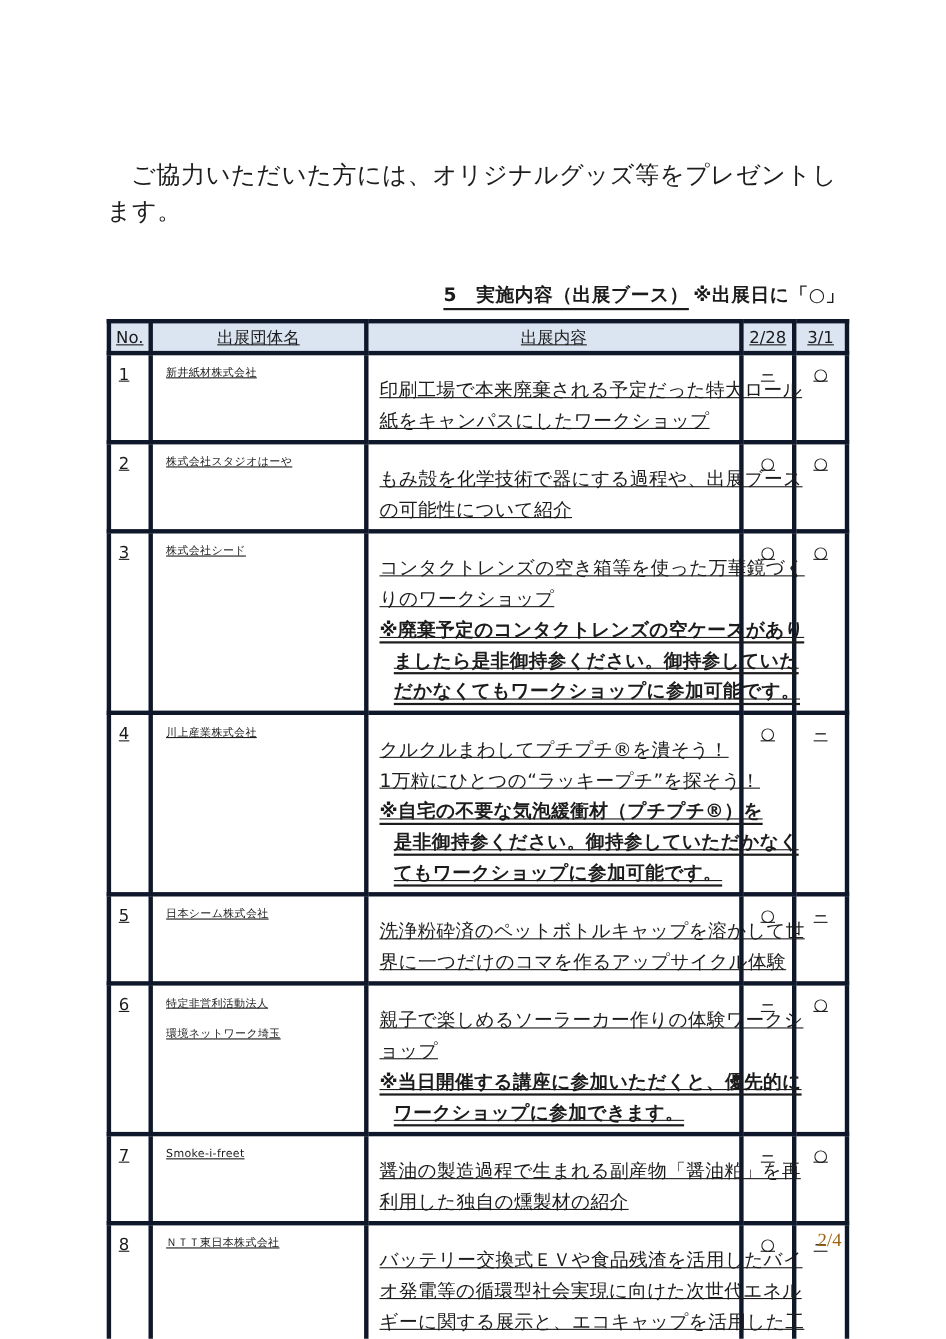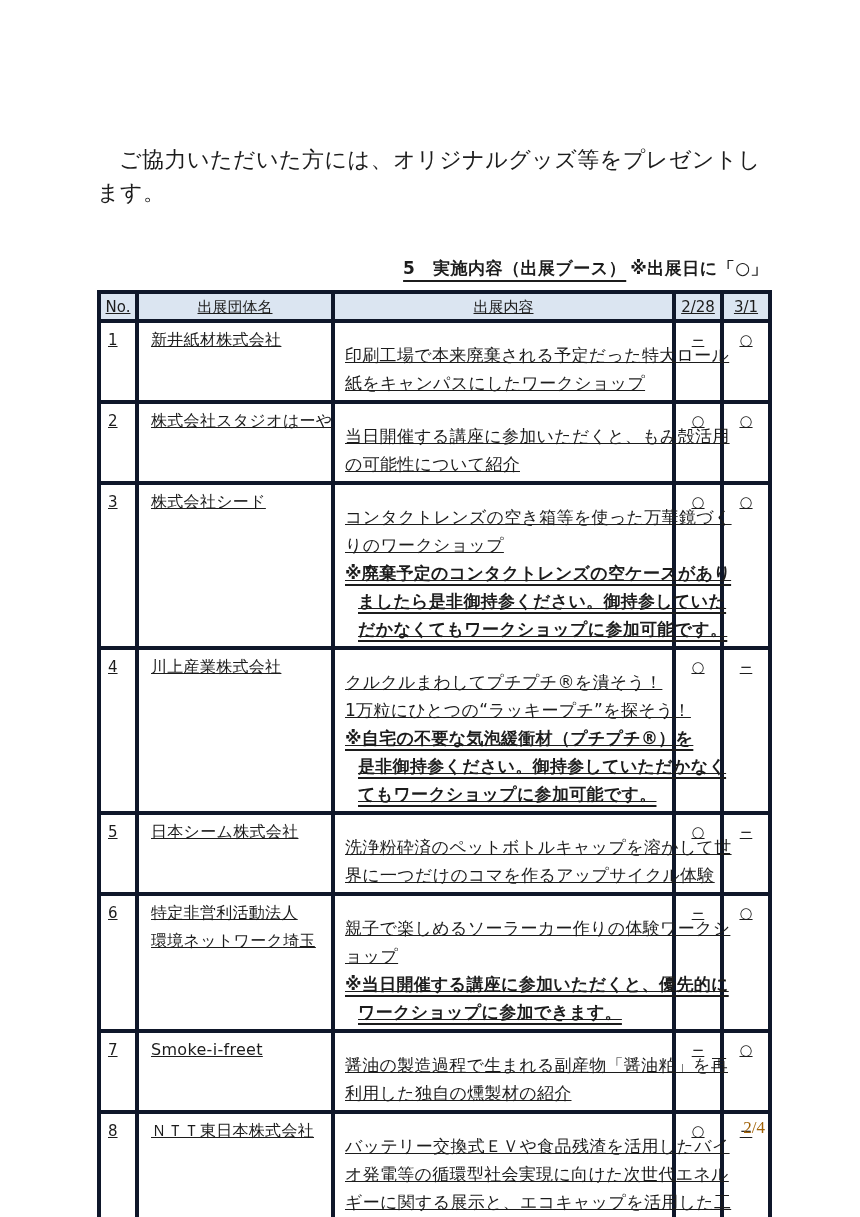--- a/index.html
+++ b/index.html
@@ -52,21 +52,21 @@
   table.booth th {
     background: #dbe5f1;
     font-weight: normal;
     font-size: 15px;
     height: 27px;
     text-align: center;
     padding: 2px 1px 1px 1px;
     line-height: 22px;
   }
   td.c-no   { font-size: 15px; padding: 3px 0 3px 7px; line-height: 28px; }
-  td.c-org  { font-size: 16px; padding: 3px 4px 3px 12px; }
+  td.c-org  { font-size: 10px; padding: 3px 4px 3px 12px; }
   td.c-content { font-size: 17px; padding: 18px 4px 3px 10px; }
   td.c-mark { font-size: 15px; text-align: center; line-height: 28px; padding-top: 3px; }
   .line { line-height: 28px; white-space: nowrap; letter-spacing: 0.3px; }
   .note {
     font-weight: bold;
     text-decoration: underline;
     text-underline-offset: 5px;
     text-decoration-thickness: 1.5px;
   }
   .ind { padding-left: 13px; }
@@ -122,21 +122,21 @@
           </td>
           <td class="c-mark">−</td>
           <td class="c-mark">○</td>
         </tr>
         <tr>
           <td class="c-no">2</td>
           <td class="c-org">
             <div class="line">株式会社スタジオはーや</div>
           </td>
           <td class="c-content">
-            <div class="line">当日開催する講座に参加いただくと、もみ殻活用</div>
+            <div class="line">もみ殻を化学技術で器にする過程や、出展ブース</div>
             <div class="line">の可能性について紹介</div>
           </td>
           <td class="c-mark">○</td>
           <td class="c-mark">○</td>
         </tr>
         <tr>
           <td class="c-no">3</td>
           <td class="c-org">
             <div class="line">株式会社シード</div>
           </td>

